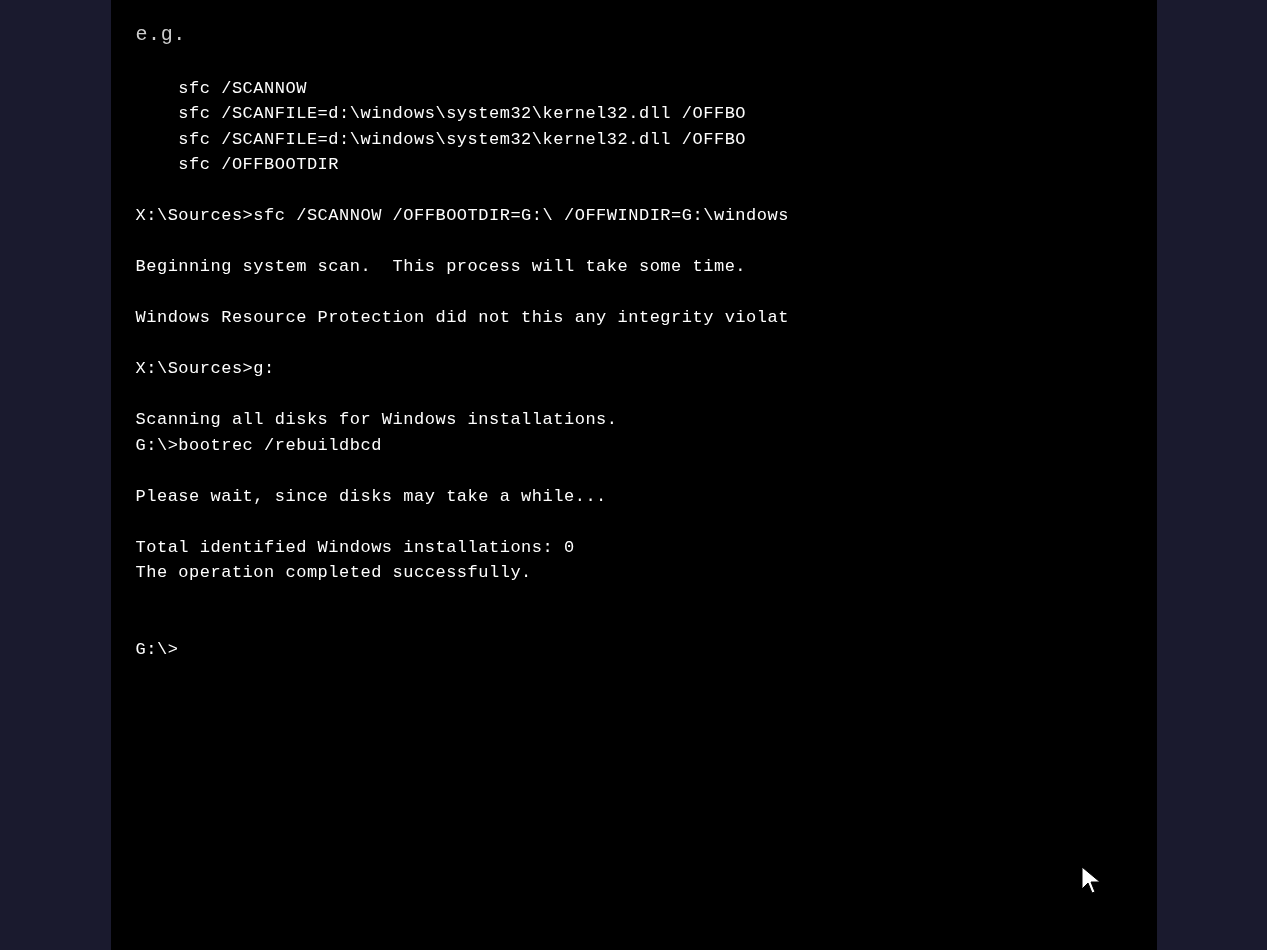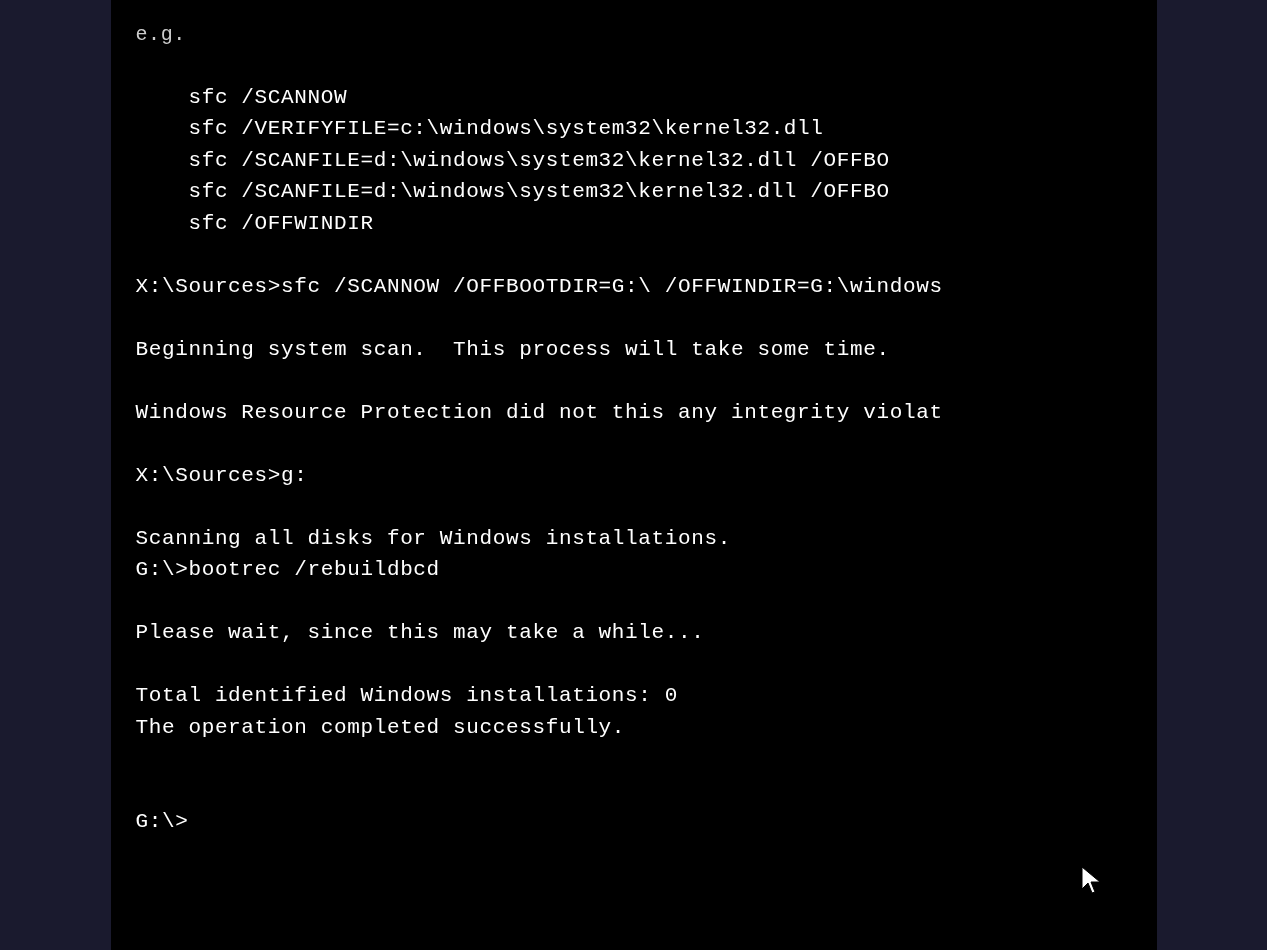--- a/index.html
+++ b/index.html
@@ -34,21 +34,21 @@
       left: 0;
       right: 0;
       bottom: 0;
       padding: 20px 25px;
       background: #000000;
     }
 
     .line {
       white-space: pre;
       font-family: 'Courier New', Courier, monospace;
-      font-size: 21px;
+      font-size: 17px;
       color: #ffffff;
       line-height: 1.5;
       letter-spacing: 0.03em;
     }
 
     .line.empty {
       height: 1.5em;
     }
 
     .top-partial {
@@ -57,37 +57,36 @@
     }
   </style>
 </head>
 <body>
 
 <div class="monitor-frame">
   <div class="terminal-content">
     <div class="line top-partial">e.g.</div>
     <div class="line empty"></div>
     <div class="line">    sfc /SCANNOW</div>
-    <div class="line">    sfc /VERIFYFILE=c:\windows\system32\kernel32.dll</div>
     <div class="line">    sfc /SCANFILE=d:\windows\system32\kernel32.dll /OFFBO</div>
     <div class="line">    sfc /SCANFILE=d:\windows\system32\kernel32.dll /OFFBO</div>
-    <div class="line">    sfc /OFFWINDIR</div>
+    <div class="line">    sfc /OFFBOOTDIR</div>
     <div class="line empty"></div>
     <div class="line">X:\Sources&gt;sfc /SCANNOW /OFFBOOTDIR=G:\ /OFFWINDIR=G:\windows</div>
     <div class="line empty"></div>
     <div class="line">Beginning system scan.  This process will take some time.</div>
     <div class="line empty"></div>
     <div class="line">Windows Resource Protection did not this any integrity violat</div>
     <div class="line empty"></div>
     <div class="line">X:\Sources&gt;g:</div>
     <div class="line empty"></div>
     <div class="line">Scanning all disks for Windows installations.</div>
     <div class="line">G:\&gt;bootrec /rebuildbcd</div>
     <div class="line empty"></div>
-    <div class="line">Please wait, since this may take a while...</div>
+    <div class="line">Please wait, since disks may take a while...</div>
     <div class="line empty"></div>
     <div class="line">Total identified Windows installations: 0</div>
     <div class="line">The operation completed successfully.</div>
     <div class="line empty"></div>
     <div class="line empty"></div>
     <div class="line">G:\&gt;</div>
 
     <svg style="position:absolute; bottom:55px; right:55px; width:22px; height:30px;" viewBox="0 0 22 30" fill="none" xmlns="http://www.w3.org/2000/svg">
       <path d="M2 2 L2 24 L8 18 L12 28 L15 27 L11 17 L20 17 Z" fill="white" stroke="black" stroke-width="1"></path>
     </svg>

